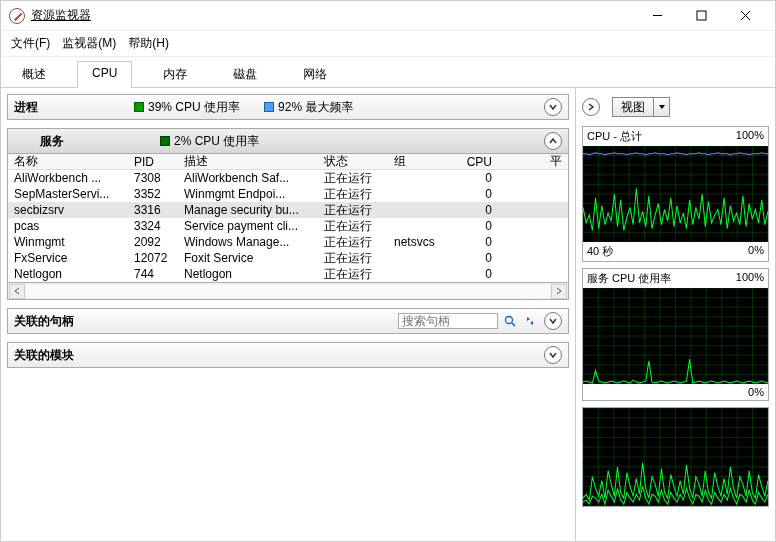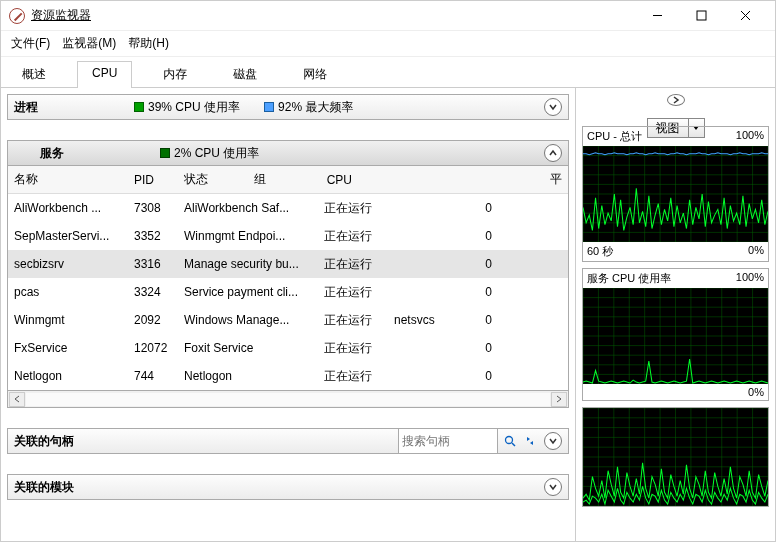--- a/index.html
+++ b/index.html
@@ -10,53 +10,53 @@
   .titlebar .title { flex: 1; }
   .winbtn { width: 44px; height: 28px; display: flex; align-items: center; justify-content: center; cursor: default; }
   .winbtn svg { width: 11px; height: 11px; stroke: #000; stroke-width: 1; fill: none; }
   .menubar { display: flex; gap: 4px; padding: 2px 6px; border-bottom: 1px solid #eee; }
   .menubar span { padding: 2px 4px; cursor: default; }
   .tabbar { display: flex; border-bottom: 1px solid #ccc; padding: 4px 6px 0 6px; gap: 16px; }
   .tab { padding: 4px 14px; border: 1px solid transparent; border-bottom: none; cursor: default; }
   .tab.active { border-color: #ccc; background: #fff; position: relative; }
   .tab.active::after { content:""; position:absolute; bottom:-1px; left:0; right:0; height:1px; background:#fff; }
   .body { flex: 1; display: flex; overflow: hidden; }
-  .left { flex: 1; padding: 6px; display: flex; flex-direction: column; gap: 20px; min-width: 0; overflow: hidden; }
+  .left { flex: 1; padding: 6px; display: flex; flex-direction: column; gap: 8px; min-width: 0; overflow: hidden; }
   .right { width: 200px; border-left: 1px solid #ccc; padding: 6px 6px 0 6px; display: flex; flex-direction: column; gap: 6px; overflow: hidden; }
   .panel-header { display: flex; align-items: center; height: 26px; border: 1px solid #aaa; padding: 0 6px; background: linear-gradient(#fdfdfd,#ececec); }
   .panel-header.dark { background: linear-gradient(#f0f0f0,#d8d8d8); padding-left: 32px; }
   .panel-header .htext { font-weight: bold; white-space: nowrap; }
   .panel-header .gap { width: 96px; }
   .panel-header .metric { display: flex; align-items: center; gap: 4px; margin-right: 24px; white-space: nowrap; }
   .panel-header .fill { flex: 1; }
   .toggle-circle { width: 18px; height: 18px; border: 1px solid #777; border-radius: 50%; display: flex; align-items: center; justify-content: center; background: #fff; cursor: default; }
   .sq { width: 10px; height: 10px; }
   .sq.green { background: #00a000; border: 1px solid #006000; }
   .sq.blue  { background: #4da0ff; border: 1px solid #1a5fa0; }
   .sq.greend{ background: #007000; border: 1px solid #004000; }
   .table { border: 1px solid #aaa; border-top: none; flex: 1; min-height: 0; display: flex; flex-direction: column; }
-  .thead, .trow { display: flex; align-items: center; height: 28px; justify-content: space-between; }
+  .thead, .trow { display: flex; align-items: center; height: 16px; justify-content: space-between; }
   .thead { background: #f7f7f7; border-bottom: 1px solid #ddd; }
   .tcell { padding: 0 6px; overflow: hidden; text-overflow: ellipsis; white-space: nowrap; }
   .c-name { width: 120px; }
   .c-pid  { width: 50px; }
   .c-desc { width: 140px; }
   .c-stat { width: 70px; }
   .c-grp  { width: 60px; }
   .c-cpu  { width: 50px; text-align: right; }
   .c-avg  { flex: 1; text-align: right; }
   .tbody { overflow-y: auto; overflow-x: hidden; flex: 1; }
   .trow.selected { background: #e5e5e5; }
   .hscroll { height: 17px; display: flex; align-items: center; border: 1px solid #aaa; border-top: none; padding: 0 1px; background: #f0f0f0; }
   .hscroll .arrow { width: 16px; height: 15px; display:flex; align-items:center; justify-content:center; background:#eee; border:1px solid #ccc; }
   .hscroll .track { flex:1; height:13px; margin:0 1px; background:#fafafa; }
   .search-wrap { display: flex; align-items: center; gap: 4px; }
-  .search-wrap input { width: 100px; height: 26px; border: 1px solid #aaa; padding: 0 3px; font-size: 12px; }
+  .search-wrap input { width: 100px; height: 16px; border: 1px solid #aaa; padding: 0 3px; font-size: 12px; }
   .search-wrap .si { width: 16px; height:16px; display:flex; align-items:center; justify-content:center; color:#0a62c2; cursor:default; }
-  .right-top { display: flex; align-items: center; gap: 6px; height: 26px; flex-direction: column; }
+  .right-top { display: flex; align-items: center; gap: 6px; height: 26px; }
   .viewbtn { flex:0 0 auto; display:flex; align-items:center; border:1px solid #888; background:linear-gradient(#fff,#e6e6e6); height:20px; }
   .viewbtn span { padding:0 8px; }
   .viewbtn .dd { width:16px; border-left:1px solid #888; display:flex; align-items:center; justify-content:center; height:18px; }
   .chartbox { border: 1px solid #aaa; }
   .chart-title { display:flex; justify-content:space-between; padding:2px 4px; font-size:11px; }
   .chart { width: 100%; height: 96px; background:#000; position:relative; }
   .chart.nohdr { height: 98px; }
   svg.chartdraw { width:100%; height:100%; }
 </style>
 </head>
@@ -132,20 +132,21 @@
         <span class="toggle-circle">
             <svg width="10" height="10" viewBox="0 0 10 10">
               <polyline points="2,7 5,3 8,7" fill="none" stroke="#333" stroke-width="1.5"></polyline>
             </svg>
           </span>
       </div>
       <div class="table">
         <div class="thead">
           <div class="tcell c-name">名称</div>
           <div class="tcell c-pid">PID</div>
+          <div class="tcell c-desc">描述</div>
           <div class="tcell c-stat">状态</div>
           <div class="tcell c-grp">组</div>
           <div class="tcell c-cpu">CPU</div>
           <div class="tcell c-avg">平</div>
         </div>
         <div class="tbody" id="svc-body">
             <div class="trow">
               <div class="tcell c-name">AliWorkbench ...</div>
               <div class="tcell c-pid">7308</div>
               <div class="tcell c-desc">AliWorkbench Saf...</div>
@@ -308,21 +309,21 @@
             <line x1="105" y1="0" x2="105" y2="96" stroke="#006000" stroke-width="0.5"></line>
             <line x1="120" y1="0" x2="120" y2="96" stroke="#006000" stroke-width="0.5"></line>
             <line x1="135" y1="0" x2="135" y2="96" stroke="#006000" stroke-width="0.5"></line>
             <line x1="150" y1="0" x2="150" y2="96" stroke="#006000" stroke-width="0.5"></line>
             <line x1="165" y1="0" x2="165" y2="96" stroke="#006000" stroke-width="0.5"></line>
             <line x1="180" y1="0" x2="180" y2="96" stroke="#006000" stroke-width="0.5"></line>
             <polyline points="0,61.44 3.0508474576271185,76.8 6.101694915254237,69.12 9.152542372881356,84.48 12.203389830508474,51.839999999999996 15.254237288135592,82.56 18.305084745762713,59.519999999999996 21.35593220338983,78.72 24.406779661016948,67.2 27.45762711864407,74.88 30.508474576271183,48 33.559322033898304,80.64 36.610169491525426,53.76 39.66101694915254,84.48 42.71186440677966,71.03999999999999 45.762711864406775,61.44 48.813559322033896,78.72 51.86440677966102,42.239999999999995 54.91525423728814,76.8 57.96610169491525,65.28 61.01694915254237,80.64 64.0677966101695,49.92 67.11864406779661,82.56 70.16949152542374,69.12 73.22033898305085,57.599999999999994 76.27118644067797,78.72 79.32203389830508,63.36 82.37288135593221,74.88 85.42372881355932,51.839999999999996 88.47457627118645,80.64 91.52542372881355,59.519999999999996 94.57627118644069,76.8 97.62711864406779,67.2 100.6779661016949,82.56 103.72881355932203,53.76 106.77966101694915,78.72 109.83050847457628,61.44 112.88135593220339,72.96000000000001 115.9322033898305,48 118.98305084745763,80.64 122.03389830508473,55.68 125.08474576271188,76.8 128.135593220339,69.12 131.1864406779661,63.36 134.23728813559322,78.72 137.28813559322035,51.839999999999996 140.33898305084747,82.56 143.38983050847457,59.519999999999996 146.4406779661017,74.88 149.4915254237288,67.2 152.54237288135593,78.72 155.59322033898306,49.92 158.64406779661016,80.64 161.6949152542373,57.599999999999994 164.74576271186442,72.96000000000001 167.79661016949152,63.36 170.84745762711864,76.8 173.89830508474577,53.76 176.9491525423729,78.72 180,65.28" fill="none" stroke="#00ff2a" stroke-width="1"></polyline>
             <polyline points="0,7.679999999999993 3.0508474576271185,7.679999999999993 6.101694915254237,8.64 9.152542372881356,7.679999999999993 12.203389830508474,6.719999999999999 15.254237288135592,7.679999999999993 18.305084745762713,7.679999999999993 21.35593220338983,8.64 24.406779661016948,7.679999999999993 27.45762711864407,7.679999999999993 30.508474576271183,6.719999999999999 33.559322033898304,7.679999999999993 36.610169491525426,7.679999999999993 39.66101694915254,7.679999999999993 42.71186440677966,8.64 45.762711864406775,7.679999999999993 48.813559322033896,7.679999999999993 51.86440677966102,6.719999999999999 54.91525423728814,7.679999999999993 57.96610169491525,7.679999999999993 61.01694915254237,8.64 64.0677966101695,7.679999999999993 67.11864406779661,7.679999999999993 70.16949152542374,6.719999999999999 73.22033898305085,7.679999999999993 76.27118644067797,7.679999999999993 79.32203389830508,7.679999999999993 82.37288135593221,8.64 85.42372881355932,7.679999999999993 88.47457627118645,7.679999999999993 91.52542372881355,6.719999999999999 94.57627118644069,7.679999999999993 97.62711864406779,7.679999999999993 100.6779661016949,8.64 103.72881355932203,7.679999999999993 106.77966101694915,7.679999999999993 109.83050847457628,7.679999999999993 112.88135593220339,6.719999999999999 115.9322033898305,7.679999999999993 118.98305084745763,7.679999999999993 122.03389830508473,8.64 125.08474576271188,7.679999999999993 128.135593220339,7.679999999999993 131.1864406779661,6.719999999999999 134.23728813559322,7.679999999999993 137.28813559322035,7.679999999999993 140.33898305084747,7.679999999999993 143.38983050847457,8.64 146.4406779661017,7.679999999999993 149.4915254237288,7.679999999999993 152.54237288135593,6.719999999999999 155.59322033898306,7.679999999999993 158.64406779661016,7.679999999999993 161.6949152542373,8.64 164.74576271186442,7.679999999999993 167.79661016949152,7.679999999999993 170.84745762711864,7.679999999999993 173.89830508474577,6.719999999999999 176.9491525423729,7.679999999999993 180,7.679999999999993" fill="none" stroke="#3fa2ff" stroke-width="1"></polyline>
           </svg></div>
       <div class="chart-title">
-        <span>60 秒</span>
+        <span>40 秒</span>
         <span>0%</span>
       </div>
     </div>
 
     <div class="chartbox">
       <div class="chart-title">
         <span>服务 CPU 使用率</span>
         <span>100%</span>
       </div>
       <div class="chart"><svg class="chartdraw" id="chart1" viewBox="0 0 180 96" preserveAspectRatio="none">

